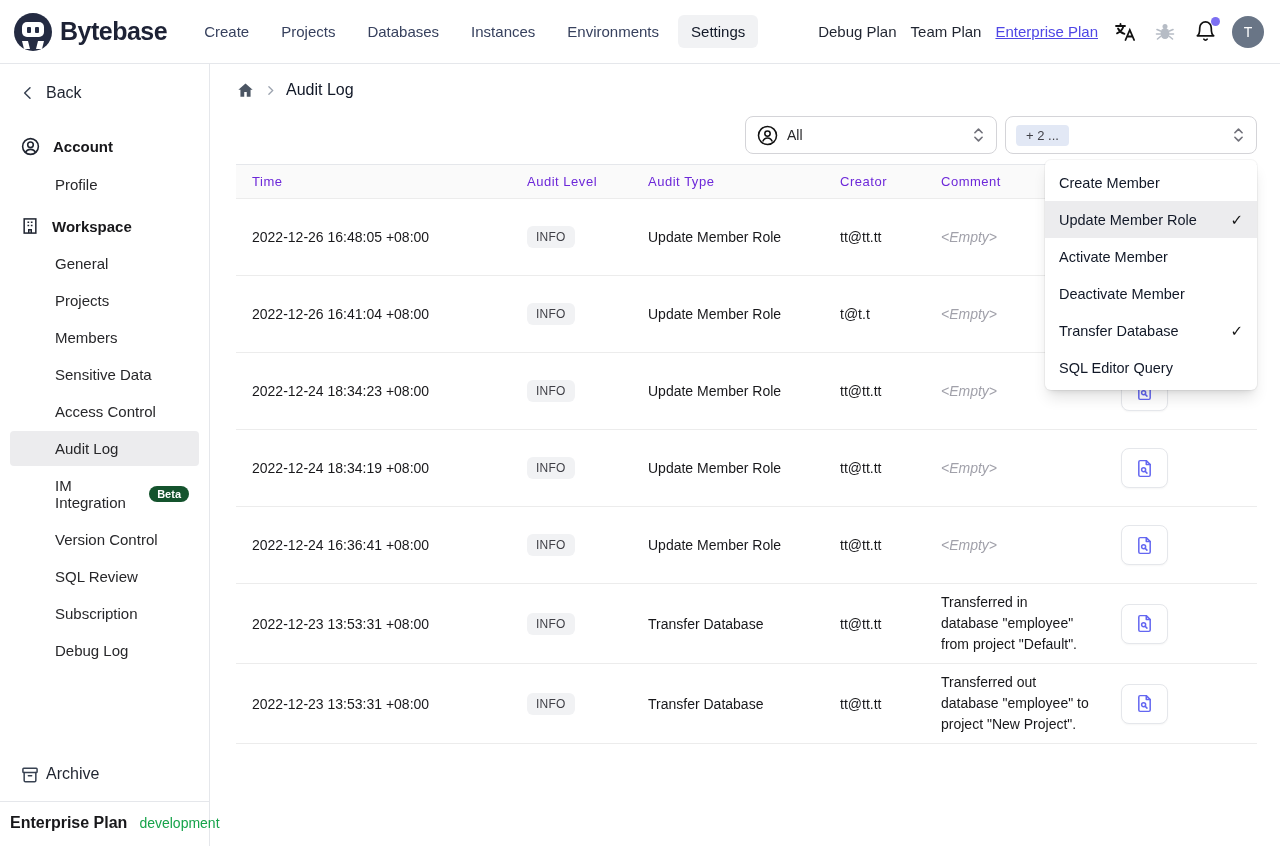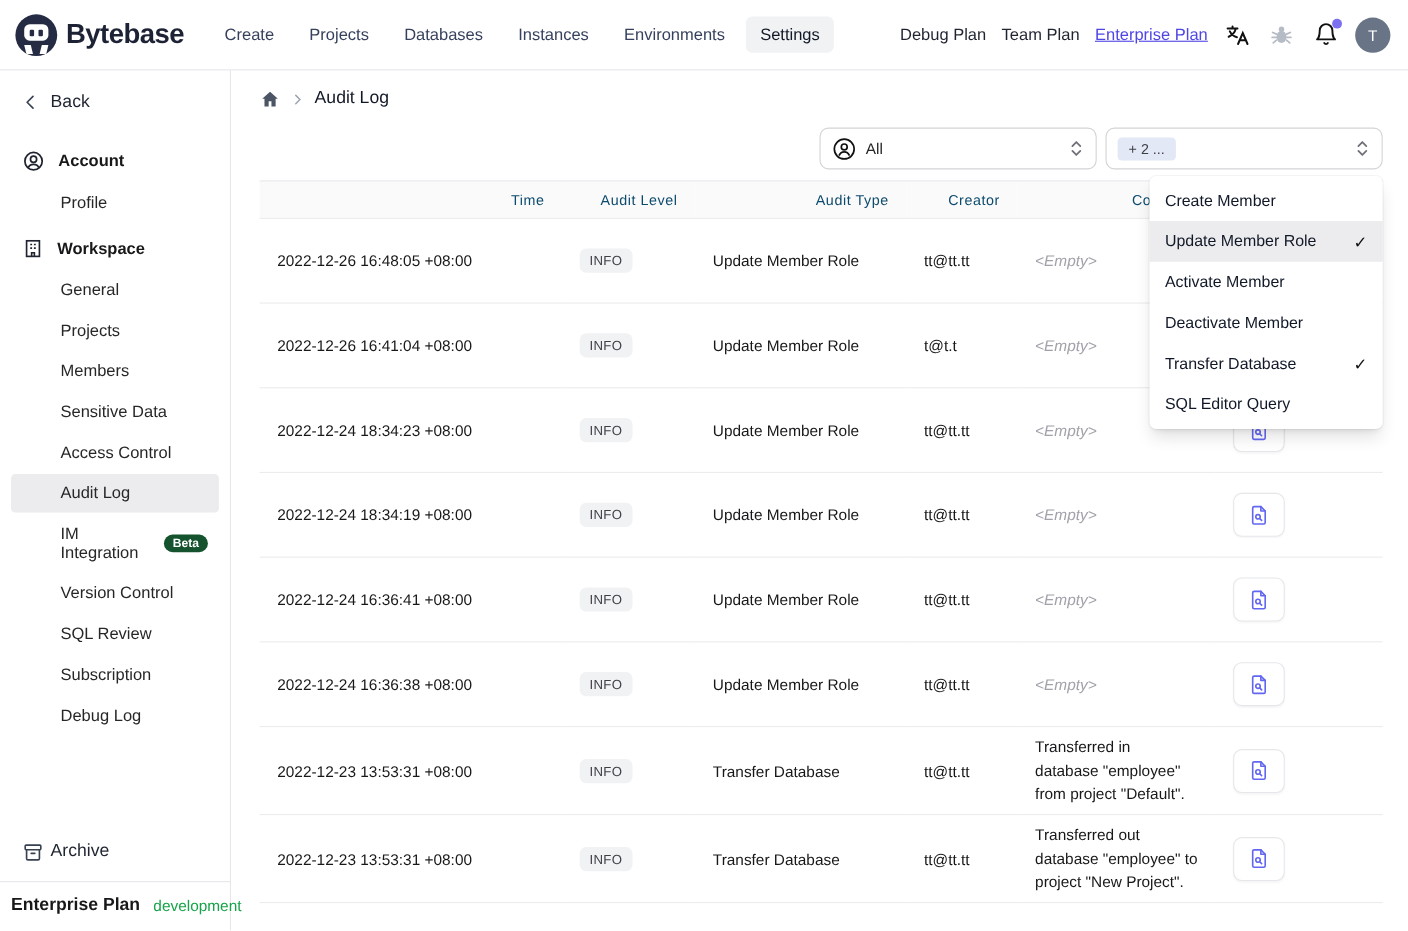--- a/index.html
+++ b/index.html
@@ -52,21 +52,21 @@
   .type-wrap { position:relative; }
   .menu { position:absolute; top:44px; right:0; width:212px; background:#fff; border-radius:6px; box-shadow:0 10px 15px -3px rgba(0,0,0,.12), 0 4px 6px -4px rgba(0,0,0,.12), 0 0 0 1px rgba(0,0,0,.04); padding:4px 0; z-index:50; }
   .menu-item { display:flex; align-items:center; font-size:14.5px; color:#111827; padding:8px 14px; height:37px; cursor:pointer; }
   .menu-item.highlight { background:#ececee; }
   .menu-check { margin-left:auto; font-size:15px; color:#111; }
 
   
   .audit-table { width:100%; border-collapse:collapse; margin-top:10px; table-layout:fixed; }
   .audit-table col.c-time{width:275px;} .audit-table col.c-level{width:121px;} .audit-table col.c-type{width:192px;}
   .audit-table col.c-creator{width:101px;} .audit-table col.c-comment{width:180px;}
-  .audit-table thead th { text-align:right; font-weight:400; font-size:13px; color:#0c4a6e; letter-spacing:.04em; padding:9px 16px; background:#fafafa; border-top:1px solid #e5e7eb; border-bottom:1px solid #ececec; white-space:nowrap; }
+  .audit-table thead th { text-align:left; font-weight:400; font-size:13px; color:#6d28d9; letter-spacing:.04em; padding:9px 16px; background:#fafafa; border-top:1px solid #e5e7eb; border-bottom:1px solid #ececec; white-space:nowrap; }
   .audit-table tbody td { border-bottom:1px solid #ececec; padding:18px 16px; font-size:14px; color:#18181b; vertical-align:middle; }
   .audit-table tbody tr.tall td { padding-top:8px; padding-bottom:8px; }
   td.time { font-size:15px; font-weight:500; color:#111115; white-space:nowrap; }
   .level-badge { display:inline-block; background:#f1f2f4; color:#3f3f46; font-size:12px; padding:4px 9px; border-radius:6px; letter-spacing:.02em; }
   td.comment-cell { line-height:21px; }
   td.comment-cell.empty { color:#a1a1aa; font-style:italic; }
   .detail-btn { width:47px; height:40px; background:#fff; border:1px solid #e5e7eb; border-radius:8px; display:flex; align-items:center; justify-content:center; cursor:pointer; box-shadow:0 1px 2px rgba(0,0,0,.04); }
 
   svg { display:block; }
 </style>
@@ -329,37 +329,20 @@
                 <button class="detail-btn">
                   <svg width="21" height="21" viewBox="0 0 24 24" fill="none" stroke="#6366f1" stroke-width="1.7" stroke-linecap="round" stroke-linejoin="round">
                     <path d="M14 3H7a1.5 1.5 0 00-1.5 1.5v15A1.5 1.5 0 007 21h10a1.5 1.5 0 001.5-1.5V7.5z"></path>
                     <path d="M14 3v4.5h4.5"></path>
                     <circle cx="11" cy="13.5" r="2.3"></circle>
                     <path d="M12.8 15.3l2 2"></path>
                   </svg>
                 </button>
               </td>
           </tr>
-          <tr>
-            <td class="time">2022-12-24 16:36:38 +08:00</td>
-            <td><span class="level-badge">INFO</span></td>
-            <td>Update Member Role</td>
-            <td>tt@tt.tt</td>
-            <td class="comment-cell empty">&lt;Empty&gt;</td>
-            <td>
-                <button class="detail-btn">
-                  <svg width="21" height="21" viewBox="0 0 24 24" fill="none" stroke="#6366f1" stroke-width="1.7" stroke-linecap="round" stroke-linejoin="round">
-                    <path d="M14 3H7a1.5 1.5 0 00-1.5 1.5v15A1.5 1.5 0 007 21h10a1.5 1.5 0 001.5-1.5V7.5z"></path>
-                    <path d="M14 3v4.5h4.5"></path>
-                    <circle cx="11" cy="13.5" r="2.3"></circle>
-                    <path d="M12.8 15.3l2 2"></path>
-                  </svg>
-                </button>
-              </td>
-          </tr>
           <tr class="tall">
             <td class="time">2022-12-23 13:53:31 +08:00</td>
             <td><span class="level-badge">INFO</span></td>
             <td>Transfer Database</td>
             <td>tt@tt.tt</td>
             <td class="comment-cell">Transferred in database "employee" from project "Default".</td>
             <td>
                 <button class="detail-btn">
                   <svg width="21" height="21" viewBox="0 0 24 24" fill="none" stroke="#6366f1" stroke-width="1.7" stroke-linecap="round" stroke-linejoin="round">
                     <path d="M14 3H7a1.5 1.5 0 00-1.5 1.5v15A1.5 1.5 0 007 21h10a1.5 1.5 0 001.5-1.5V7.5z"></path>

